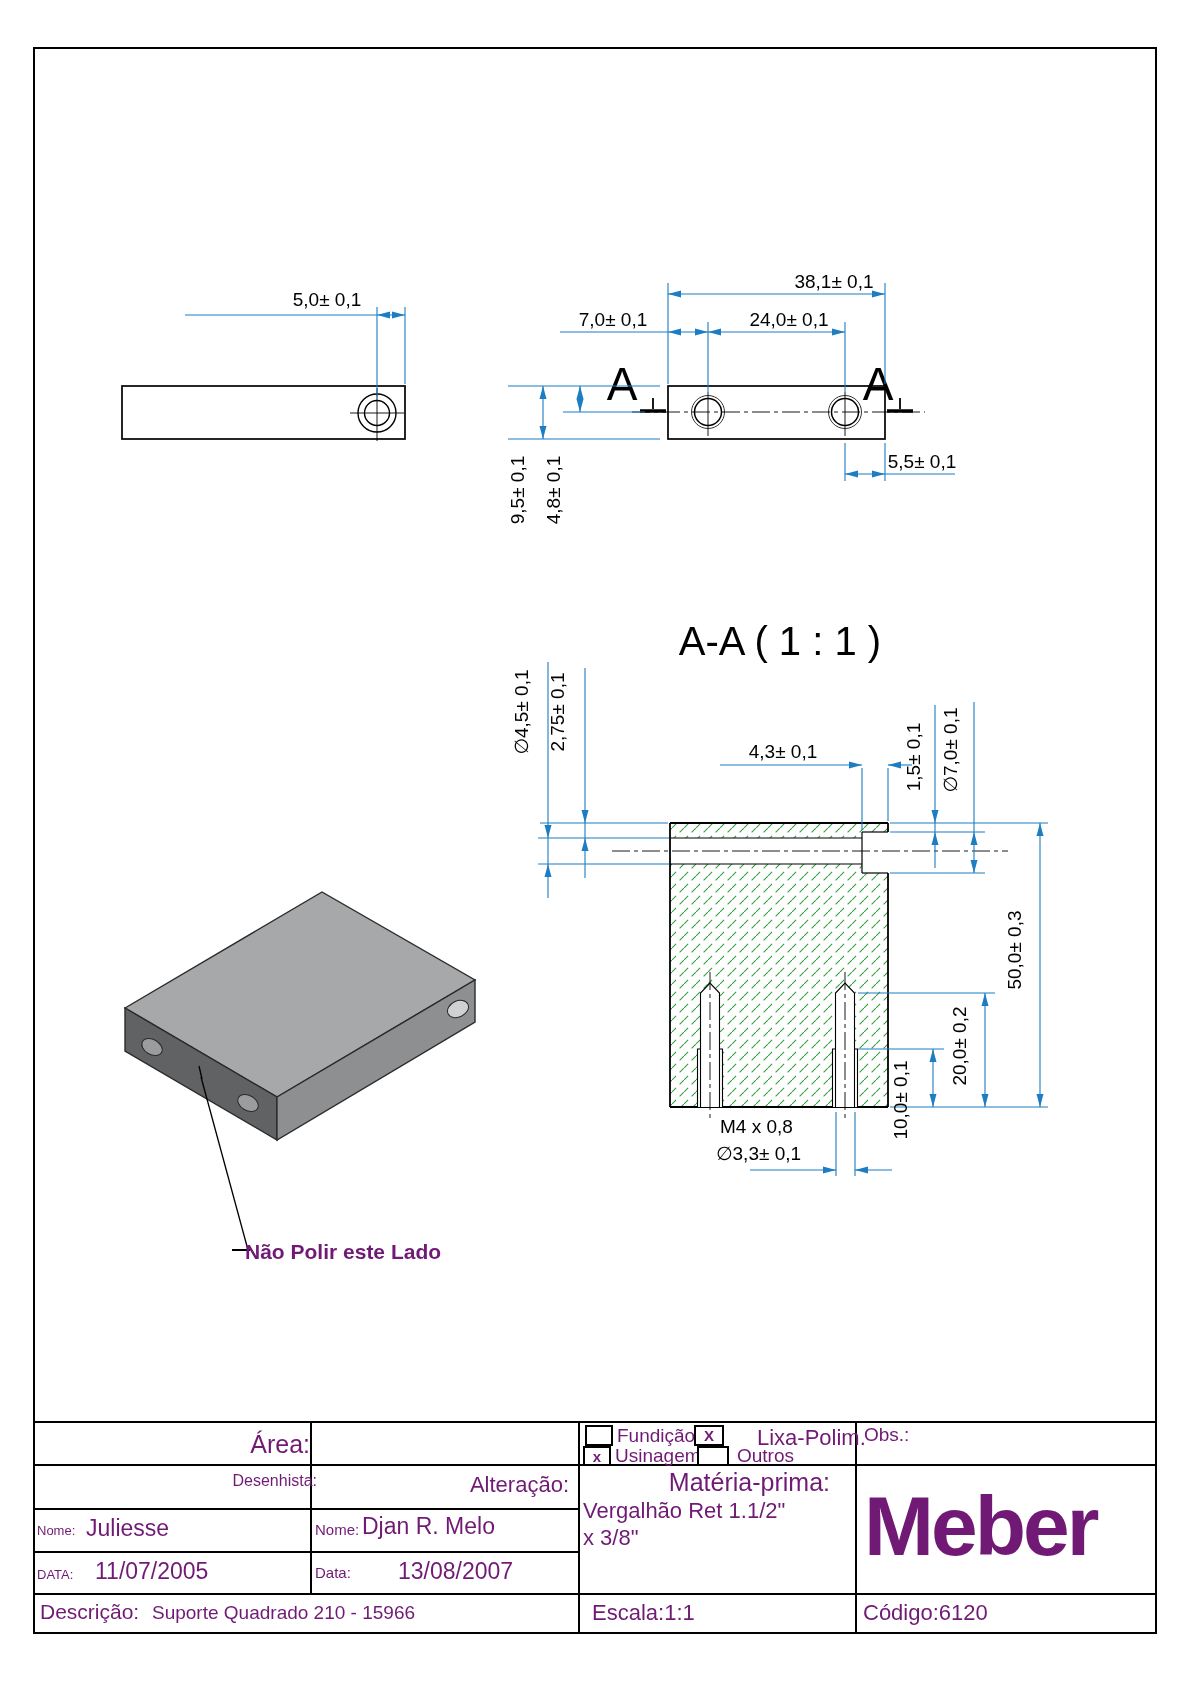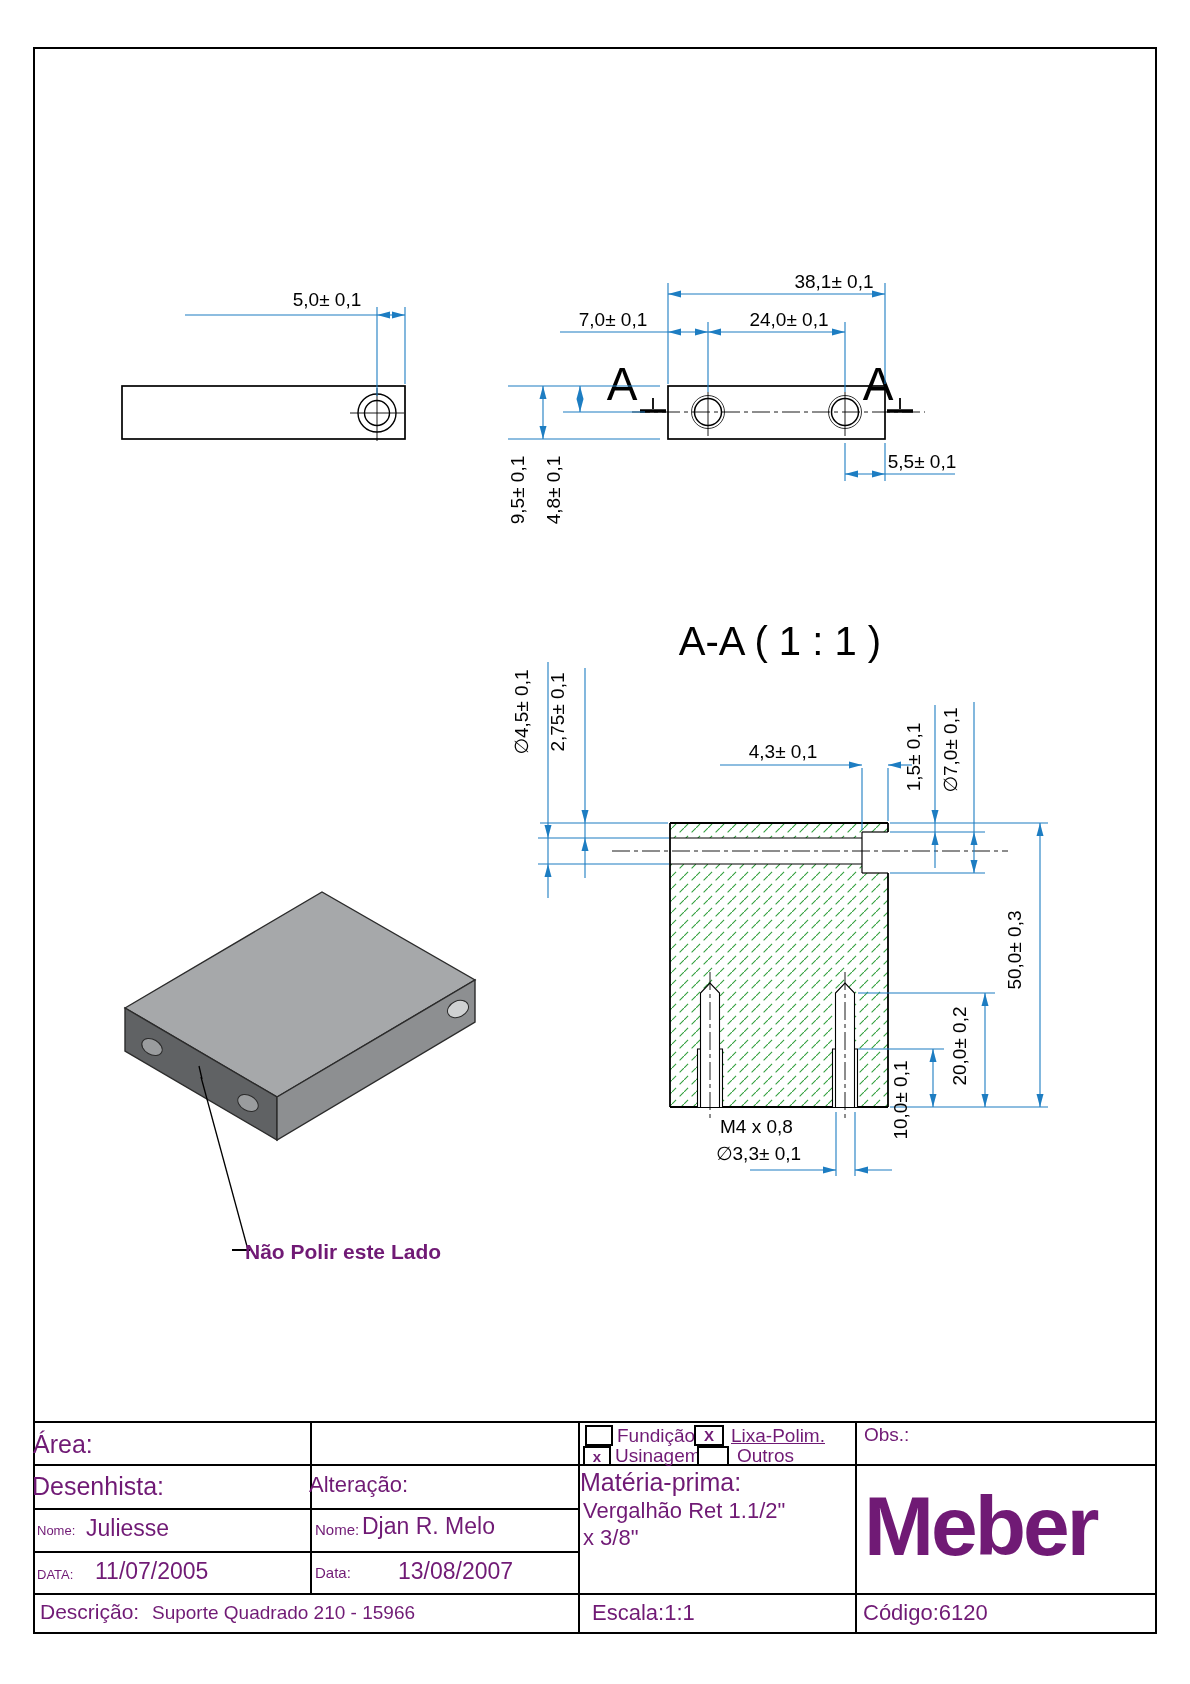--- a/index.html
+++ b/index.html
@@ -2,21 +2,21 @@
 <html><head>
 <meta charset="utf-8">
 <style>
   html,body{margin:0;padding:0;background:#fff;}
   #page{position:relative;width:1190px;height:1684px;background:#fff;overflow:hidden;
         font-family:"Liberation Sans","DejaVu Sans",sans-serif;color:#701a75;}
   #frame{position:absolute;left:33px;top:47px;width:1120px;height:1583px;border:2.5px solid #000;}
   svg{position:absolute;left:0;top:0;}
   .tbline{position:absolute;background:#000;}
   .cell-label{position:absolute;white-space:nowrap;}
-  .center{text-align:left;}
+  .center{text-align:right;}
   .box{position:absolute;border:2px solid #000;background:#fff;text-align:center;
        font-size:15px;line-height:17px;font-weight:bold;}
   .small-label{font-size:13px;}
   .logo{position:absolute;font-weight:bold;letter-spacing:-3px;font-size:84px;
         font-family:"Liberation Sans",sans-serif;}
   .note{font-weight:bold;font-size:21px;}
 </style>
 </head>
 <body>
 
@@ -227,30 +227,30 @@
     <div class="tbline" style="left:310px;top:1421px;width:2px;height:174px;"></div>
     <div class="tbline" style="left:578px;top:1421px;width:2px;height:213px;"></div>
     <div class="tbline" style="left:855px;top:1421px;width:2px;height:213px;"></div>
 
     <div class="cell-label center" style="left:33px;top:1430px;width:277px;font-size:25px;">Área:</div>
 
     <div>
       <div class="box" style="left:585px;top:1425px;width:24px;height:17px;"></div>
       <div class="cell-label" style="left:617px;top:1425px;font-size:19px;">Fundição</div>
       <div class="box" style="left:694px;top:1425px;width:26px;height:17px;">X</div>
-      <div class="cell-label" style="left:731px;top:1425px;font-size:19px;text-decoration:underline;">Lixa-Polim.</div>
+      <div class="cell-label" style="left:757px;top:1425px;font-size:22px;">Lixa-Polim.</div>
       <div class="box" style="left:583px;top:1446px;width:24px;height:16px;">x</div>
       <div class="cell-label" style="left:615px;top:1445px;font-size:19px;">Usinagem</div>
       <div class="box" style="left:697px;top:1446px;width:28px;height:16px;"></div>
       <div class="cell-label" style="left:737px;top:1445px;font-size:19px;">Outros</div>
     </div>
 
     <div class="cell-label" style="left:864px;top:1424px;font-size:19px;">Obs.:</div>
 
-    <div class="cell-label center" style="left:32px;top:1472px;width:277px;font-size:25px;">Desenhista:</div>
+    <div class="cell-label center" style="left:40px;top:1472px;width:277px;font-size:16px;">Desenhista:</div>
     <div class="cell-label center" style="left:309px;top:1472px;width:260px;font-size:22px;">Alteração:</div>
 
     <div class="cell-label small-label" style="left:37px;top:1523px;">Nome:</div>
     <div class="cell-label" style="left:86px;top:1515px;font-size:23px;">Juliesse</div>
     <div class="cell-label" style="left:315px;top:1521px;font-size:15px;">Nome:</div>
     <div class="cell-label" style="left:362px;top:1513px;font-size:23px;">Djan R. Melo</div>
 
     <div class="cell-label small-label" style="left:37px;top:1567px;">DATA:</div>
     <div class="cell-label" style="left:95px;top:1558px;font-size:23px;">11/07/2005</div>
     <div class="cell-label" style="left:315px;top:1564px;font-size:15px;">Data:</div>

